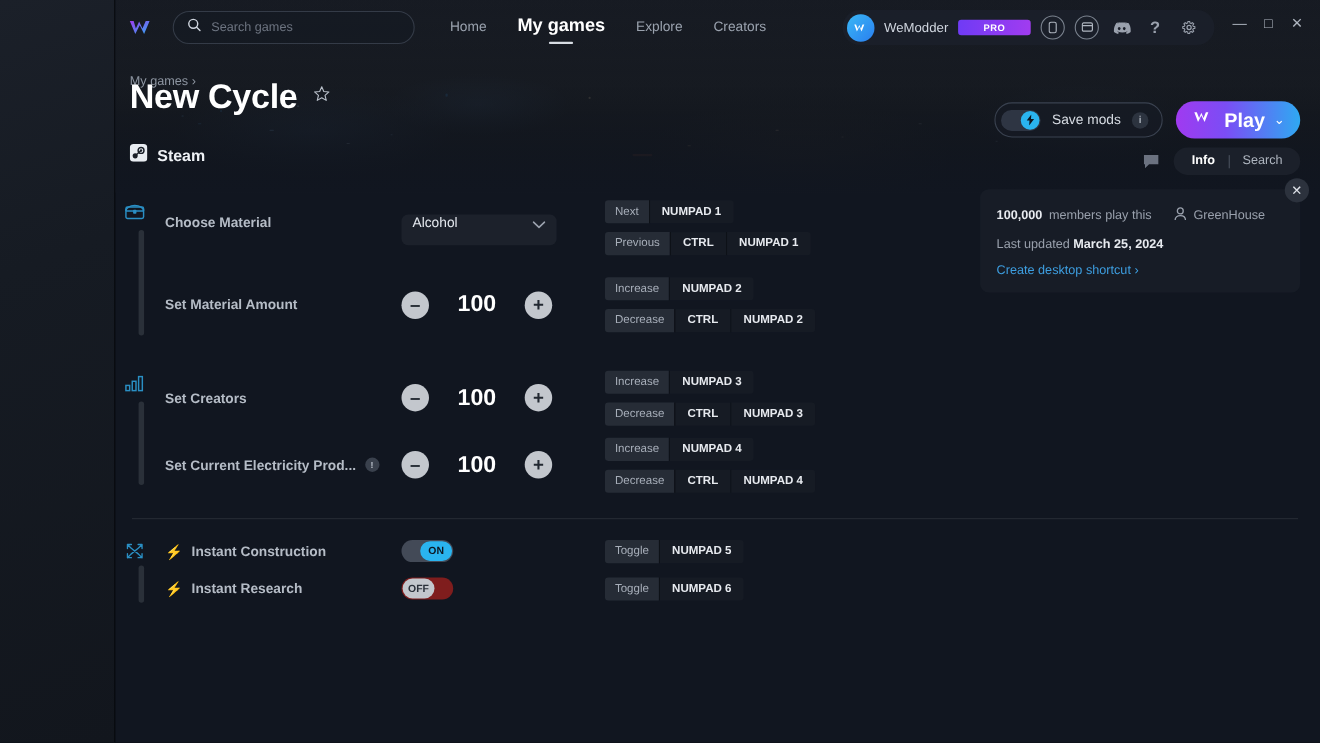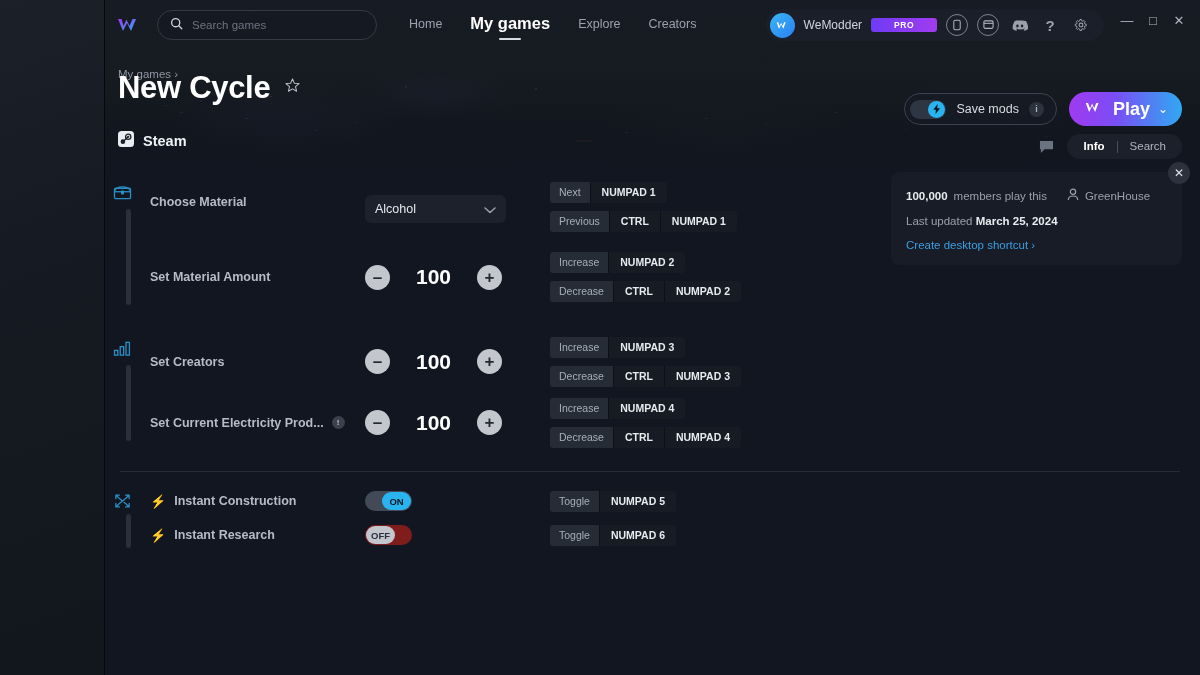--- a/index.html
+++ b/index.html
@@ -173,21 +173,21 @@
   }
   .bolt{ color:#2aa6e8; font-size:13px; }
   .warn{
     width:13px;height:13px;border-radius:50%;background:#3a414d;color:#b9c0ca;
     font-size:8px;display:flex;align-items:center;justify-content:center;font-weight:bold;
   }
 
   .ctrl{ width:190px; flex:0 0 190px; display:flex; align-items:center; }
   .dd{
     width:141px; height:28px; border-radius:6px; background:#1c212b;
-    display:flex; align-items:center; justify-content:space-between;
+    display:flex; justify-content:space-between;
     padding:0 10px; cursor:pointer; margin-left:5px;
   }
   .dd-val{ font-size:12.5px; color:#e4e8ee; }
   .stepper{ display:flex; align-items:center; gap:0; margin-left:5px; }
   .circ{
     width:25px;height:25px;border-radius:50%;background:#c3c7cd;
     display:flex;align-items:center;justify-content:center;cursor:pointer;
     color:#222831; font-size:17px; font-weight:bold; line-height:1;
   }
   .sval{ width:87px; text-align:center; font-size:21px; font-weight:bold; color:#fff; }

